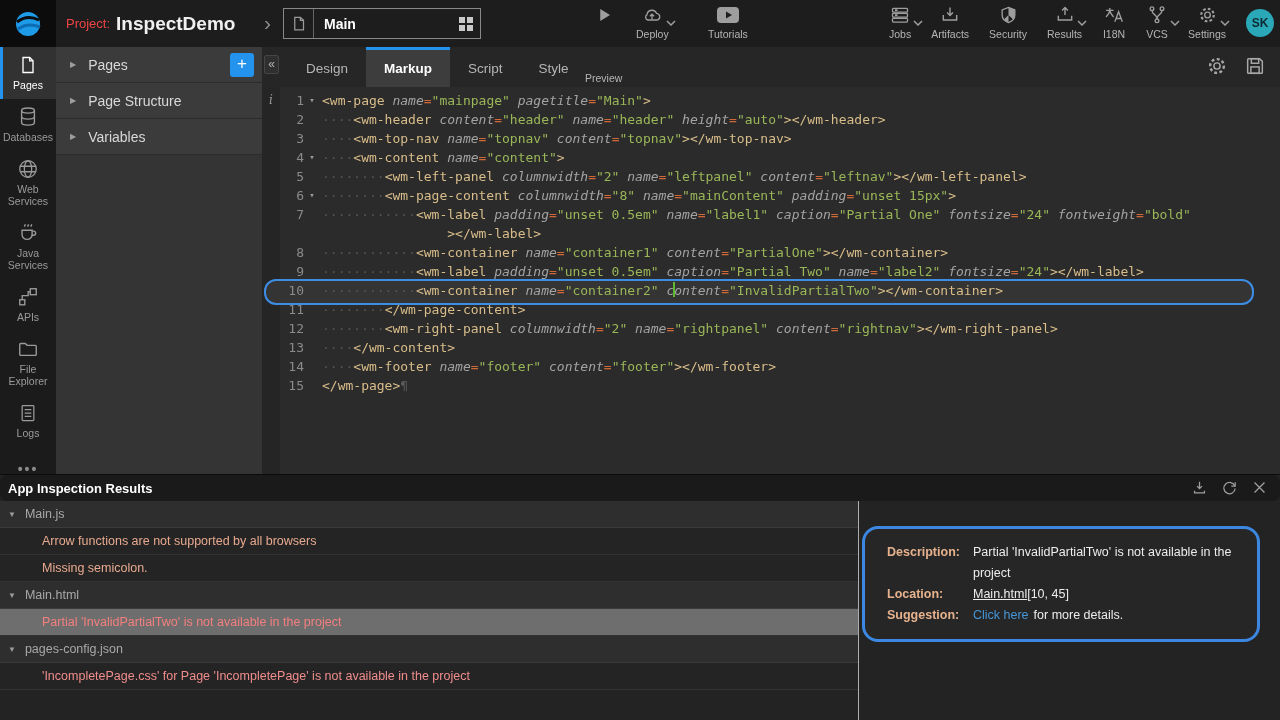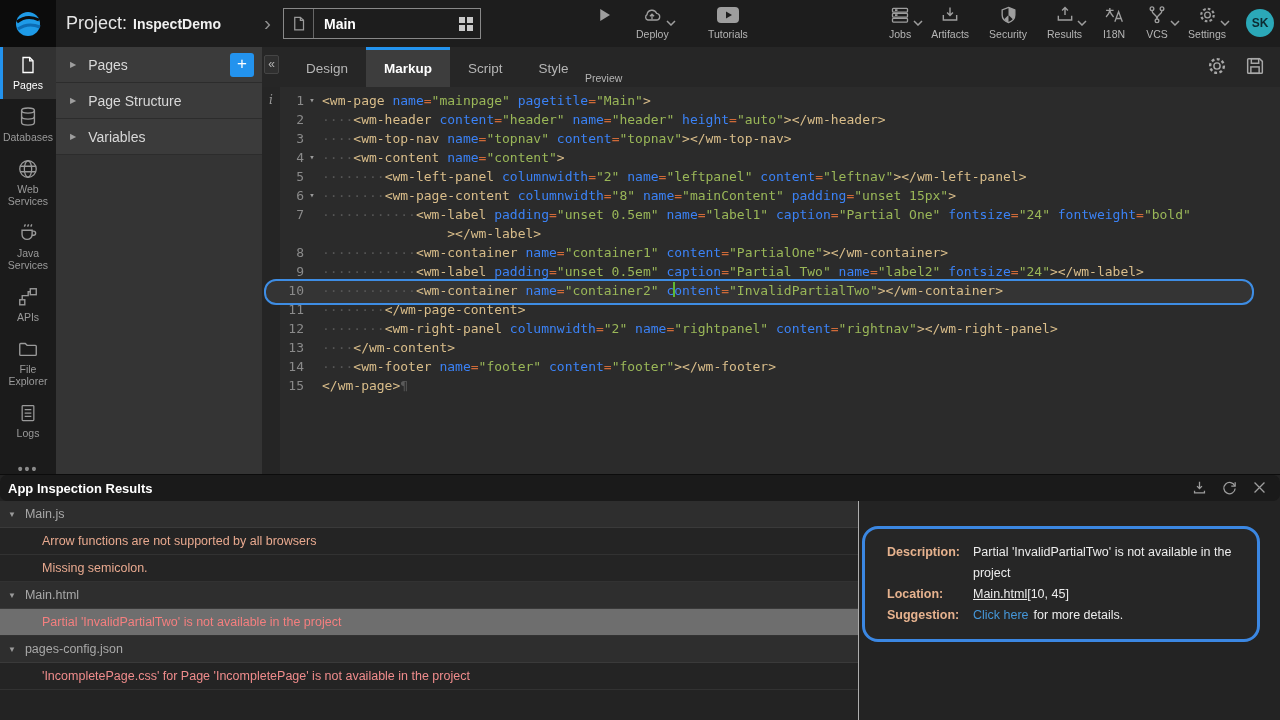--- a/index.html
+++ b/index.html
@@ -5,22 +5,22 @@
   * { margin:0; padding:0; box-sizing:border-box; }
   html,body { width:1280px; height:720px; overflow:hidden; background:#1d1d1d;
     font-family:"Liberation Sans", sans-serif; }
   #app { position:relative; width:1280px; height:720px; background:#2b2b2b; }
 
   
   .topbar { position:relative; height:47px; background:#1d1d1d; z-index:5; }
   .logo-cell { position:absolute; left:0; top:0; width:56px; height:47px; background:#0c0c0c;
     display:flex; align-items:center; justify-content:center; }
   .project-wrap { position:absolute; left:66px; top:0; height:47px; display:flex; align-items:center; gap:6px; }
-  .project-label { color:#e5e5e5; font-size:18px; }
-  .project-name { color:#f0f0f0; font-size:14px; font-weight:700; }
+  .project-label { color:#ef4444; font-size:13px; }
+  .project-name { color:#f0f0f0; font-size:19px; font-weight:700; }
   .crumb-chev { position:absolute; left:264px; top:10px; color:#8f8f8f; font-size:21px; line-height:26px; }
   .page-select { position:absolute; left:283px; top:8px; width:198px; height:31px;
     border:1px solid #888; display:flex; align-items:center; background:#1d1d1d; }
   .ps-file { width:30px; height:100%; border-right:1px solid #666; display:flex; align-items:center; justify-content:center; color:#9a9a9a; }
   .ps-name { flex:1; color:#fff; font-size:14px; font-weight:700; padding-left:10px; }
   .ps-grid { width:28px; display:flex; align-items:center; justify-content:center; color:#c9c9c9; }
 
   .tb-action { position:absolute; top:4px; display:flex; flex-direction:column; align-items:center;
     color:#9e9e9e; cursor:pointer; }
   .tb-lbl { font-size:10.5px; color:#b5b5b5; margin-top:2px; white-space:nowrap; }
@@ -69,21 +69,21 @@
   .code-area { position:relative; padding-top:4px; font-family:"DejaVu Sans Mono", monospace;
     font-size:13px; line-height:19px; }
   .code-row { position:relative; height:19px; display:flex; white-space:pre; }
   .code-row > span { position:relative; z-index:1; }
   .g-marker { width:18px; text-align:center; color:#9a9a9a; font-family:"DejaVu Serif", serif;
     font-style:italic; font-size:12px; flex:none; }
   .g-num { width:24px; text-align:right; color:#8a8a8a; flex:none; }
   .g-fold { width:16px; text-align:center; color:#9a9a9a; font-size:9px; flex:none; }
   .code-text { padding-left:2px; }
   .tk-g { color:#d9bd8a; }
-  .tk-a { color:#3b82f6; }
+  .tk-a { color:#a3a3a3;font-style:italic; }
   .tk-e { color:#cf6a38; }
   .tk-v { color:#9ab758; }
   .tk-d { color:#555; }
   .tk-m { color:#5a5a5a; }
   .code-row.active::before { content:''; position:absolute; left:2px; right:26px; top:-2px; height:22px;
     background:#343434; border:2px solid #3e8de4; border-radius:12px; z-index:0; }
   .caret { display:inline-block; width:2px; height:15px; background:#5fb832; margin:0 -1px; vertical-align:-2px; }
 
   
   .inspector { position:absolute; left:0; right:0; top:474px; height:246px; background:#232323; border-top:1px solid #0c0c0c; }

